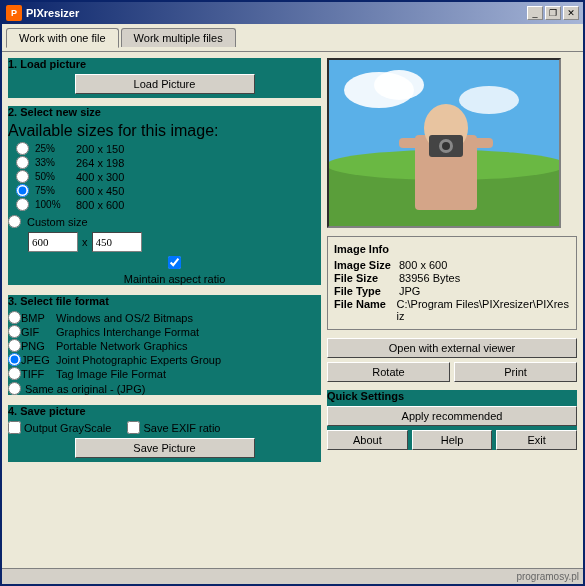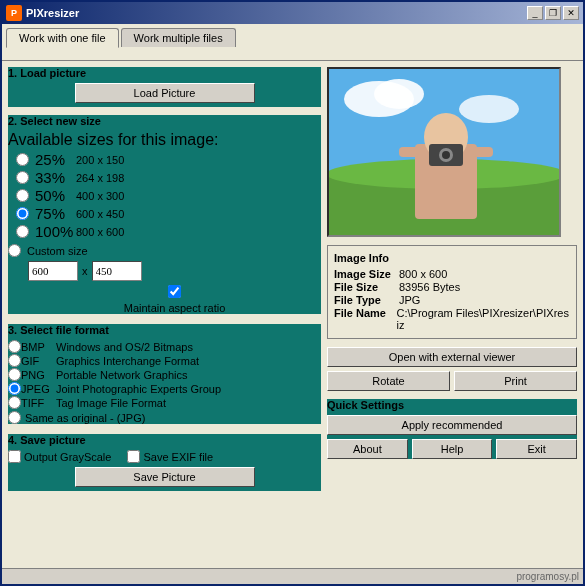--- a/index.html
+++ b/index.html
@@ -61,21 +61,21 @@
       font-size: 9px;
       cursor: pointer;
       display: flex;
       align-items: center;
       justify-content: center;
       color: #000;
     }
     .title-btn.close { background: #d4d0c8; }
     .tab-bar {
       display: flex;
-      padding: 4px 4px 13px 4px;
+      padding: 4px 4px 4px 4px;
       background: #ece9d8;
       border-bottom: 1px solid #808080;
     }
     .tab {
       padding: 3px 12px;
       background: #d4d0c8;
       border: 1px solid #808080;
       border-bottom: none;
       cursor: pointer;
       margin-right: 2px;
@@ -137,21 +137,21 @@
       margin-left: 8px;
     }
     .size-row {
       display: flex;
       align-items: center;
       gap: 6px;
       margin-bottom: 1px;
     }
     .size-percent {
       width: 35px;
-      font-size: 15px;
+      font-size: 10px;
     }
     .size-dims {
       font-size: 11px;
       color: #000;
     }
     .custom-row {
       display: flex;
       align-items: center;
       gap: 6px;
       margin-top: 4px;
@@ -405,21 +405,21 @@
 
       <div class="section save-section">
         <div class="section-title">4. Save picture</div>
         <div class="save-checkboxes">
           <label>
             <input type="checkbox" style="">
             <span>Output GrayScale</span>
           </label>
           <label>
             <input type="checkbox" style="">
-            <span>Save EXIF file</span>
+            <span>Save EXIF ratio</span>
           </label>
         </div>
         <button class="btn load-picture-btn">Save Picture</button>
       </div>
 
     </div>
 
     <div class="right-panel">
 
       <div class="image-preview">

